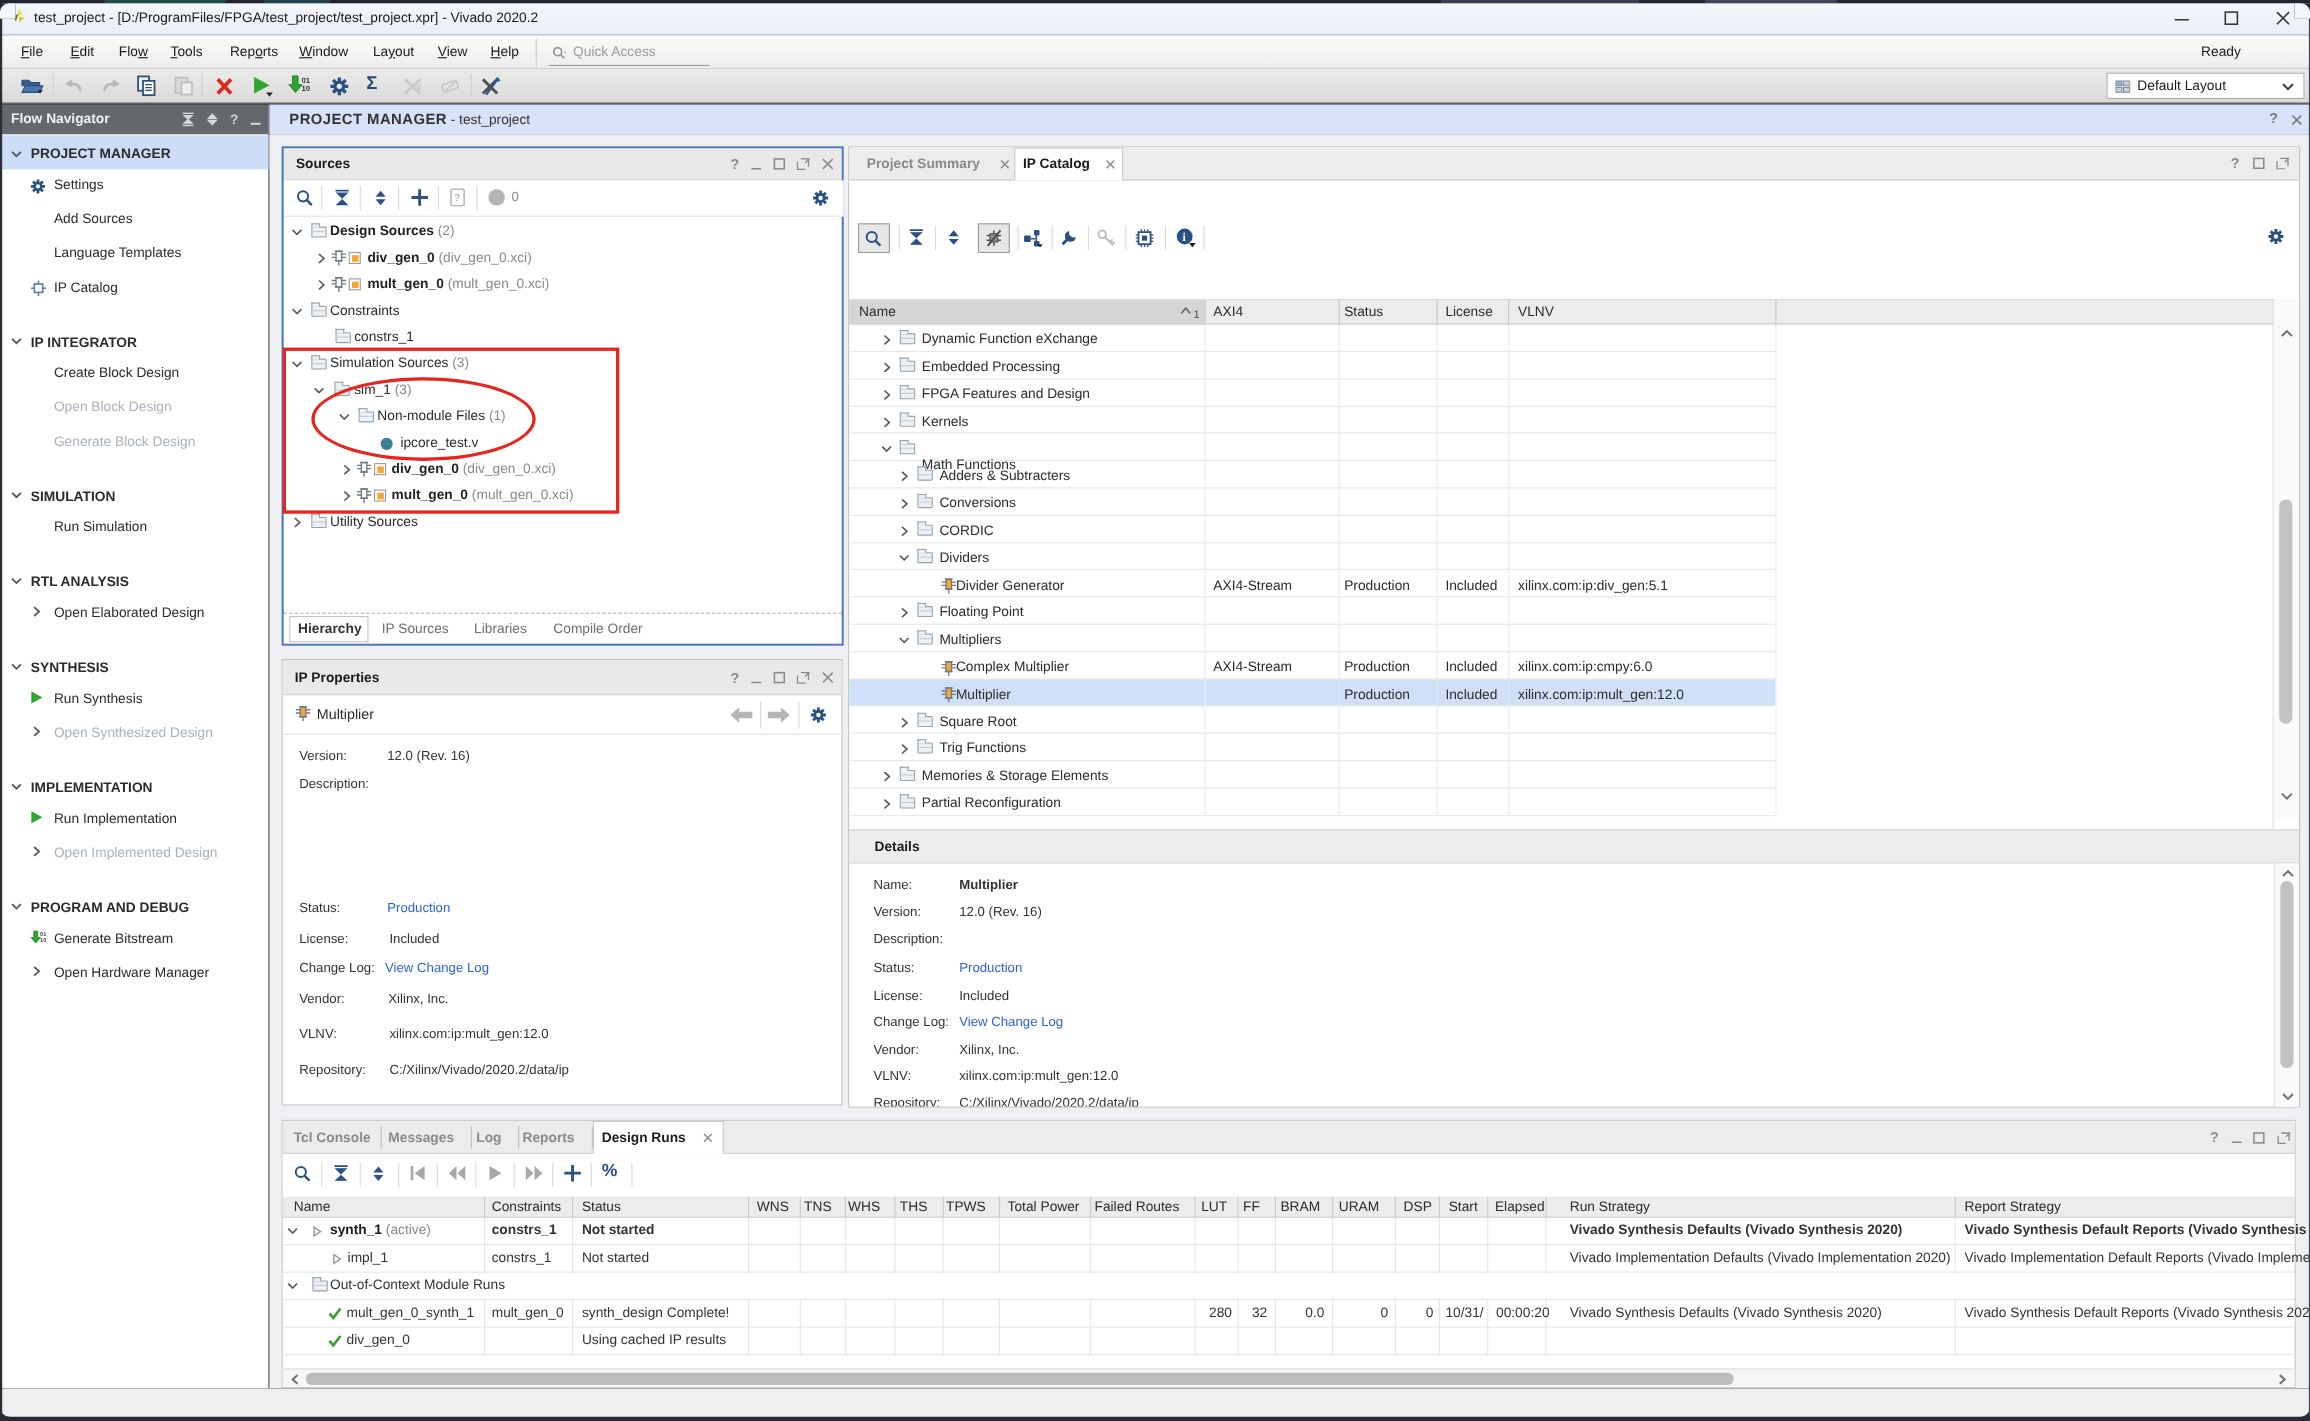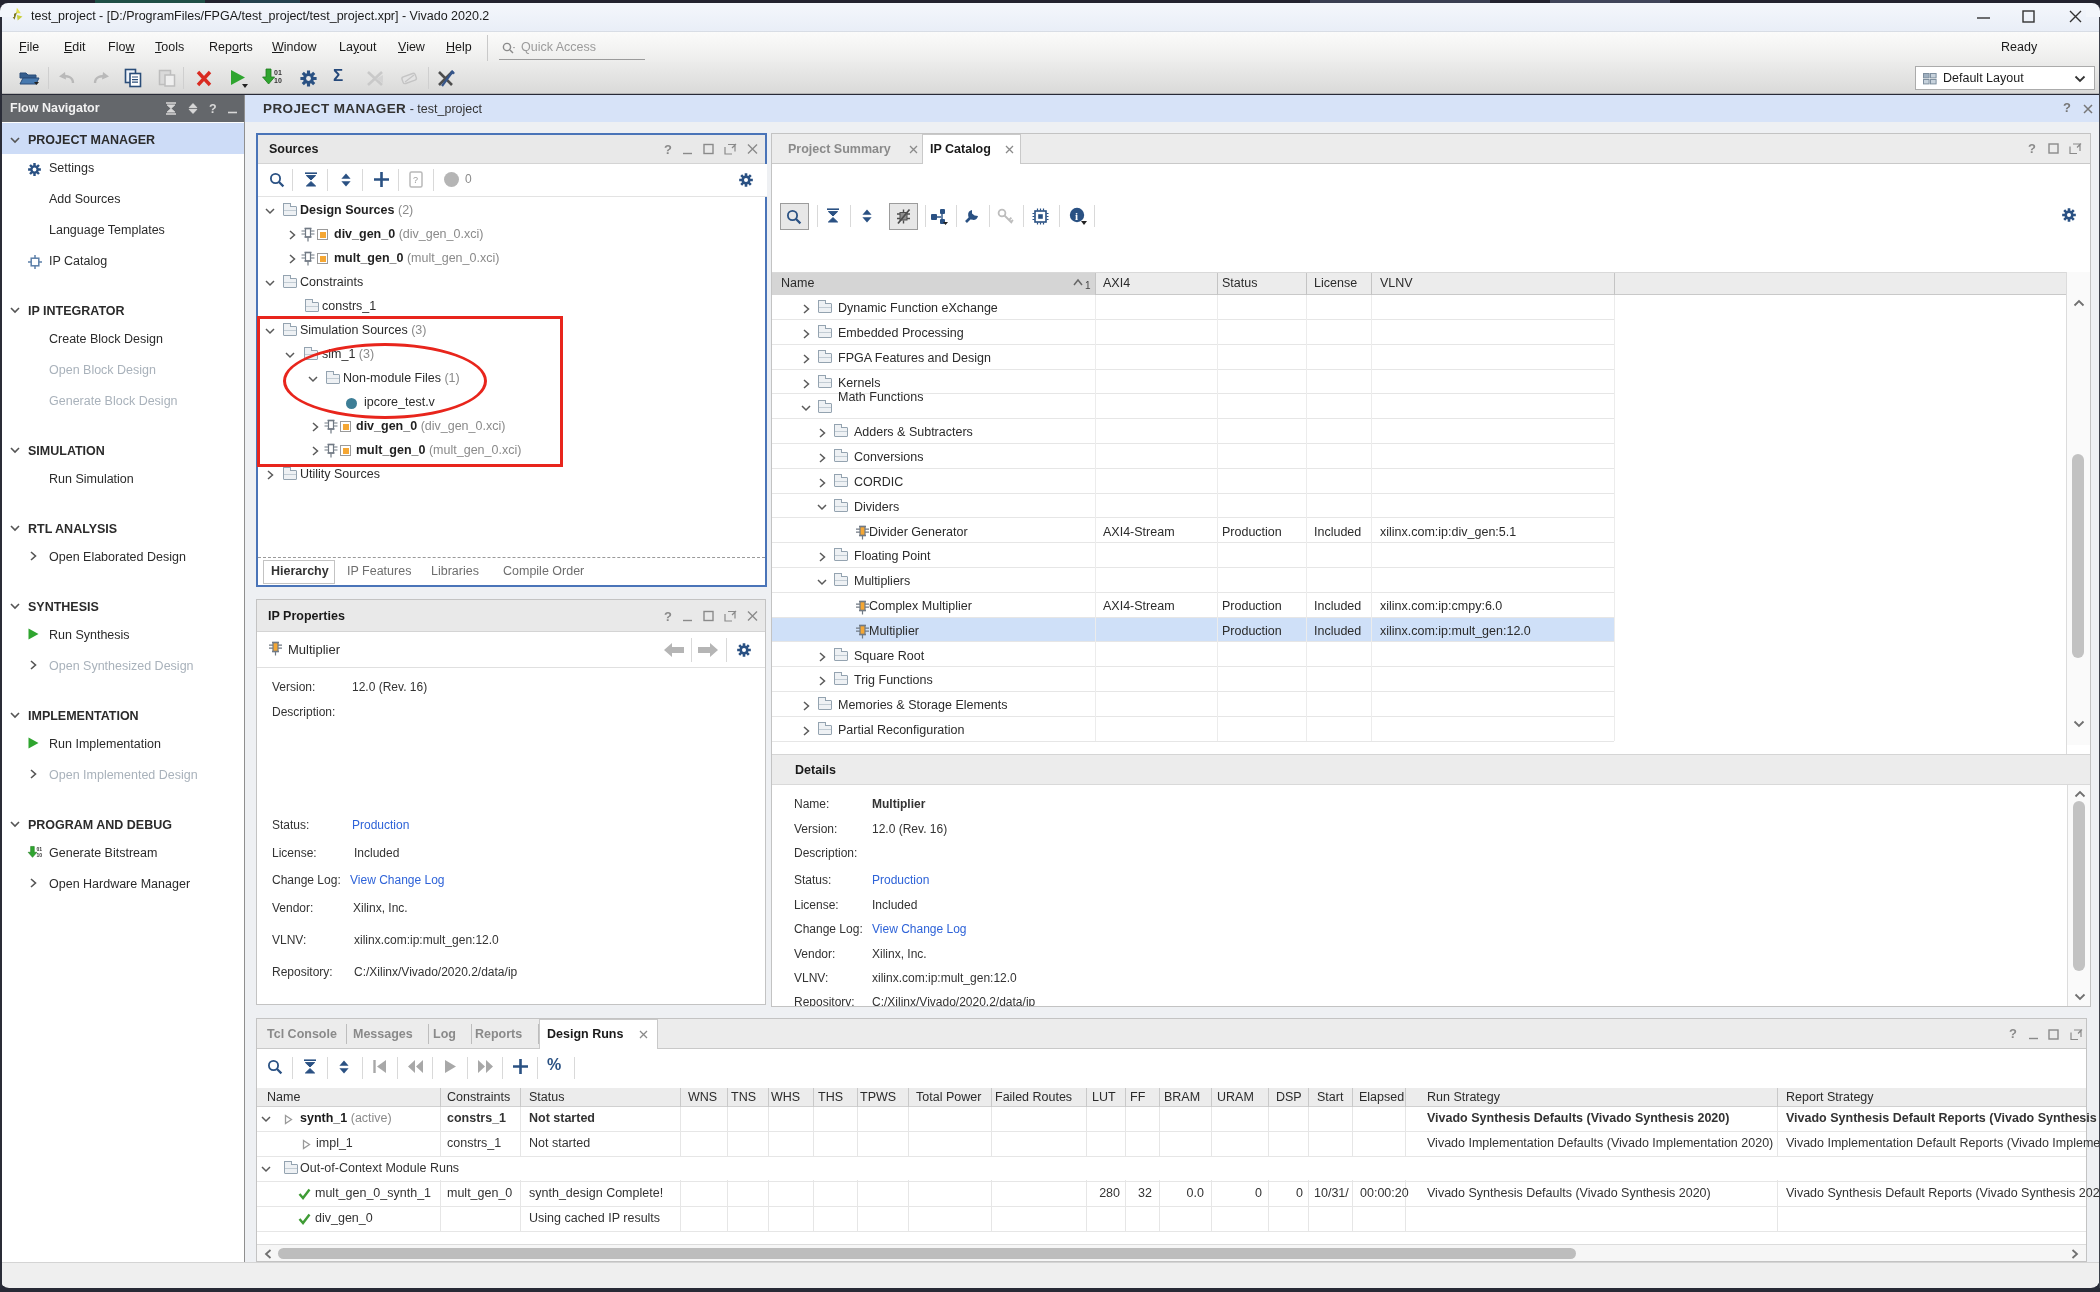--- a/index.html
+++ b/index.html
@@ -444,21 +444,21 @@
     <svg class="abs" style="left:9px;top:272px" width="7" height="10" viewBox="0 0 7 10">
           <path d="M1 1 L5.5 5 L1 9" fill="none" stroke="#5a5a5a" stroke-width="1.5"></path>
         </svg>
     <div class="fold" style="left:25px;top:272px"></div>
     <span class="tn" style="left:42px;top:269px">Utility Sources</span>
   </div>
   <div class="abs" style="left:0;top:422px;width:507px;height:1px;border-top:1px dashed #9a9a9a"></div>
   <div class="abs" style="left:0;top:423px;width:507px;height:27px;background:#fff">
     <div class="abs" style="left:5px;top:2px;width:72px;height:24px;background:#fff;border:1px solid #c3c3c3"></div>
     <span class="abs bold" style="left:13px;top:6px;font-size:12.5px">Hierarchy</span>
-    <span class="abs" style="left:89px;top:6px;color:#6e6e6e;font-size:12.5px">IP Features</span>
+    <span class="abs" style="left:89px;top:6px;color:#6e6e6e;font-size:12.5px">IP Sources</span>
     <span class="abs" style="left:173px;top:6px;color:#6e6e6e;font-size:12.5px">Libraries</span>
     <span class="abs" style="left:245px;top:6px;color:#6e6e6e;font-size:12.5px">Compile Order</span>
   </div>
 </div>
 
 <div class="abs" style="left:12px;top:194px;width:306px;height:151px;border:3px solid #e8251c;z-index:30"></div>
 <div class="abs" style="left:38px;top:221px;width:204px;height:76px;border:3px solid #e8251c;border-radius:50%;z-index:30"></div>
 
 <div class="panel" id="ipprops" style="left:11px;top:477px;width:510px;height:406px">
   <div class="phead" style="height:32px">
@@ -657,21 +657,21 @@
     <svg class="abs" style="left:31px;top:83.8px" width="7" height="10" viewBox="0 0 7 10">
           <path d="M1 1 L5.5 5 L1 9" fill="none" stroke="#5a5a5a" stroke-width="1.5"></path>
         </svg>
     <div class="fold" style="left:46px;top:82.8px"></div>
     <span class="tn" style="left:66px;top:80.8px">Kernels</span>
     <div class="abs" style="left:0;top:123.2px;width:842px;height:1px;background:#e6e6e6"></div>
     <svg class="abs" style="left:29px;top:110.1px" width="10" height="7" viewBox="0 0 10 7">
           <path d="M1 1 L5 5 L9 1" fill="none" stroke="#5a5a5a" stroke-width="1.5"></path>
         </svg>
     <div class="fold" style="left:46px;top:107.6px"></div>
-    <span class="tn" style="left:66px;top:95px">Math Functions</span>
+    <span class="tn" style="left:66px;top:120px">Math Functions</span>
     <div class="abs" style="left:0;top:148.0px;width:842px;height:1px;background:#e6e6e6"></div>
     <svg class="abs" style="left:47px;top:133.4px" width="7" height="10" viewBox="0 0 7 10">
           <path d="M1 1 L5.5 5 L1 9" fill="none" stroke="#5a5a5a" stroke-width="1.5"></path>
         </svg>
     <div class="fold" style="left:62px;top:132.4px"></div>
     <span class="tn" style="left:82px;top:130.4px">Adders &amp; Subtracters</span>
     <div class="abs" style="left:0;top:172.8px;width:842px;height:1px;background:#e6e6e6"></div>
     <svg class="abs" style="left:47px;top:158.2px" width="7" height="10" viewBox="0 0 7 10">
           <path d="M1 1 L5.5 5 L1 9" fill="none" stroke="#5a5a5a" stroke-width="1.5"></path>
         </svg>

